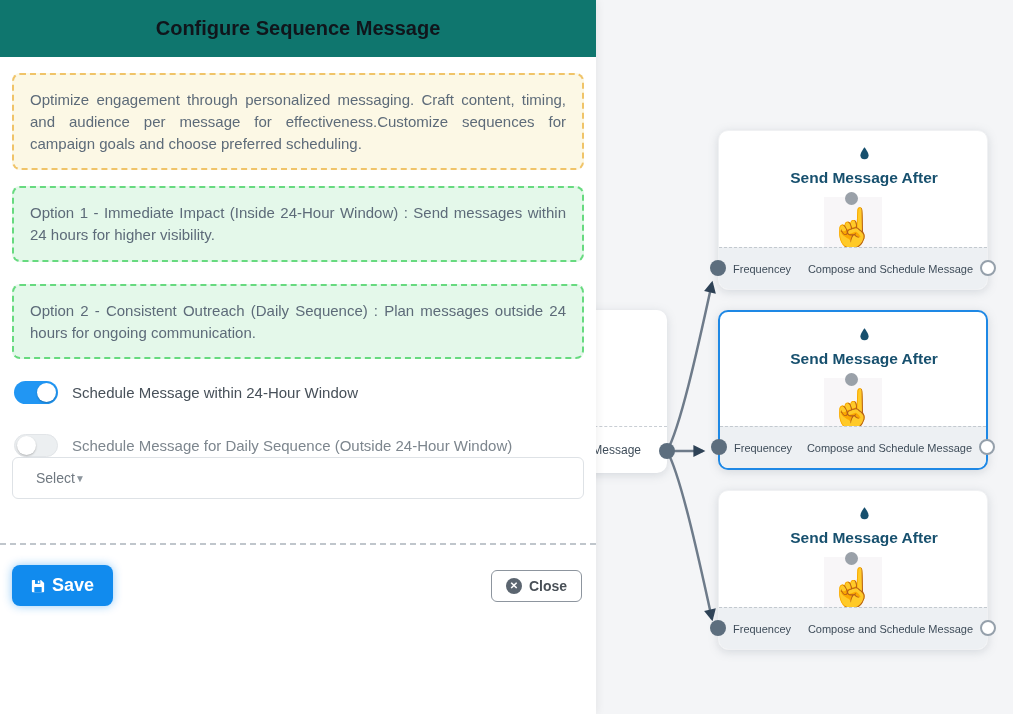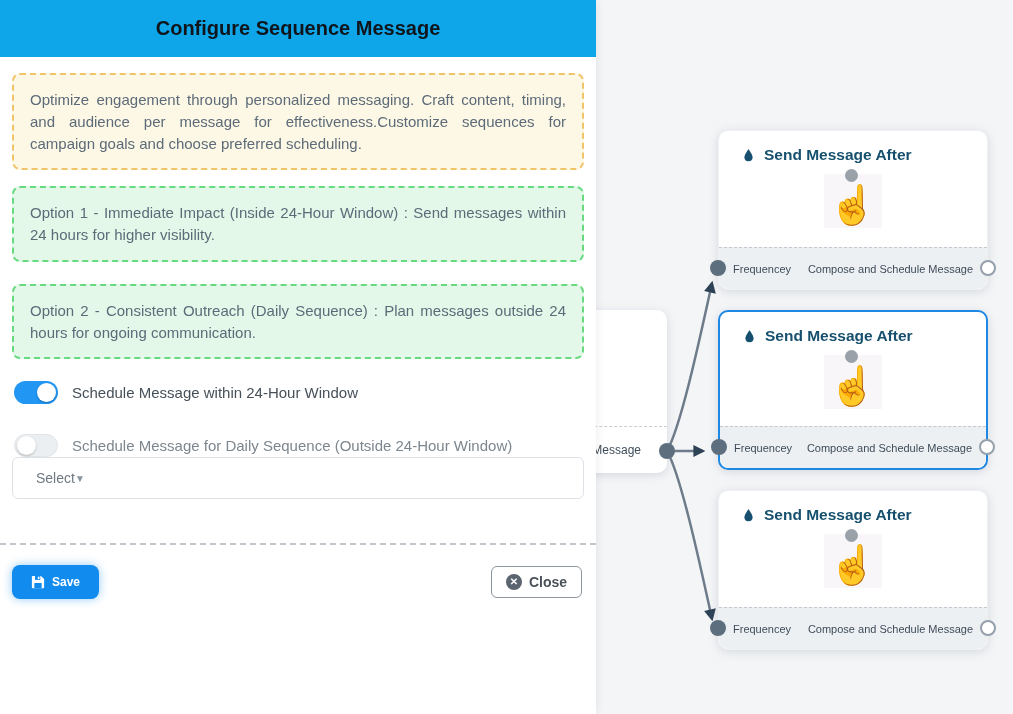--- a/index.html
+++ b/index.html
@@ -7,21 +7,21 @@
   body { font-family:"Liberation Sans", sans-serif; background:#f4f5f7; position:relative; }
 
   
   .canvas { position:absolute; inset:0; background:#f4f5f7; }
   .edges { position:absolute; inset:0; width:1013px; height:714px; }
 
   .flow-node { position:absolute; left:718px; width:270px; height:160px; background:#fff;
     border:1px solid #f0f1f3; border-radius:10px; box-shadow:0 2px 10px rgba(120,130,145,.25); }
   .flow-node.selected { border:2px solid #1e88e5; }
   .node-title { display:flex; align-items:center; gap:8px; padding:15px 0 0 22px;
-    color:#17506e; font-weight:700; font-size:15.5px; }
+    color:#17506e; font-weight:700; font-size:15.5px;flex-direction:column; }
   .hand-wrap { width:58px; height:54px; margin:10px auto 0; background:#f8f6f8; position:relative;
     display:flex; align-items:flex-end; justify-content:center; }
   .hand-glyph { font-size:38px; line-height:46px; color:#434e59; }
   .hand-dot { position:absolute; top:-5px; left:21px; width:13px; height:13px; border-radius:50%;
     background:#9aa1a9; }
   .node-footer { position:absolute; bottom:0; left:0; right:0; height:42px; background:#edf0f3;
     border-top:1px dashed #c3c9cf; border-radius:0 0 9px 9px; display:flex; align-items:center;
     justify-content:space-between; padding:0 14px; font-size:11px; color:#3e4c59; }
   .handle-left { position:absolute; left:-9px; bottom:13px; width:16px; height:16px; border-radius:50%;
     background:#5d6e7e; }
@@ -30,21 +30,21 @@
 
   .partial-node { position:absolute; left:470px; top:310px; width:197px; height:163px; background:#fff;
     border-radius:10px; box-shadow:0 2px 10px rgba(120,130,145,.25); }
   .partial-footer { position:absolute; bottom:0; left:0; right:0; height:47px;
     border-top:1px dashed #c9ced4; display:flex; align-items:center; justify-content:flex-end;
     padding-right:26px; font-size:12px; color:#3e4c59; }
 
   
   .panel { position:absolute; left:0; top:0; width:596px; height:714px; background:#fff; z-index:10;
     box-shadow:2px 0 8px rgba(0,0,0,.06); }
-  .panel-header { height:57px; background:#0ea5e9; display:flex; align-items:center; justify-content:center; }
+  .panel-header { height:57px; background:#0f766e; display:flex; align-items:center; justify-content:center; }
   .panel-title { font-size:20px; font-weight:700; color:#10151b; }
   .panel-body { padding:16px 12px 0 12px; }
 
   .alert { border-radius:8px; padding:14px 16px; font-size:15px; line-height:1.45; color:#5d6b79;
     text-align:justify; }
   .alert-yellow { background:#fcf8e5; border:2px dashed #f0c469; margin-bottom:16px; }
   .alert-green { background:#e4f8ea; border:2px dashed #67da7f; margin-bottom:22px; }
 
   .toggle-row { display:flex; align-items:center; gap:14px; margin:6px 0 0 2px; min-height:23px; }
   .toggle-row + .toggle-row { margin-top:30px; }
@@ -61,21 +61,21 @@
   .field-label { margin:33px 0 8px 2px; font-size:15px; color:#2c3237; }
   .select-box { height:42px; border:1px solid #dee2e6; border-radius:6px; display:flex; align-items:center;
     justify-content:flex-start; padding:0 18px 0 23px; cursor:pointer; background:#fff; }
   .select-value { font-size:14px; color:#6f7880; }
   .caret { font-size:10px; color:#8c959d; }
 
   .divider { border-top:2px dashed #c0c6cc; margin-top:44px; }
 
   .btn-row { display:flex; align-items:center; justify-content:space-between; padding:20px 14px 0 12px; }
   .btn-save { display:inline-flex; align-items:center; gap:7px; background:#118bee; color:#fff;
-    font-weight:700; font-size:12px; border:none; border-radius:8px; padding:10px 19px; cursor:pointer;
+    font-weight:700; font-size:18px; border:none; border-radius:8px; padding:10px 19px; cursor:pointer;
     box-shadow:0 0 10px rgba(17,139,238,.45); font-family:inherit; }
   .btn-close { display:inline-flex; align-items:center; gap:7px; background:#fff; color:#495057;
     font-weight:600; font-size:14px; border:1px solid #8d959e; border-radius:6px; padding:7px 14px;
     cursor:pointer; font-family:inherit; }
   .close-circle { width:16px; height:16px; border-radius:50%; background:#5b6570; color:#fff;
     font-size:10px; font-weight:700; display:inline-flex; align-items:center; justify-content:center;
     line-height:1; }
 </style>
 </head>
 <body>

